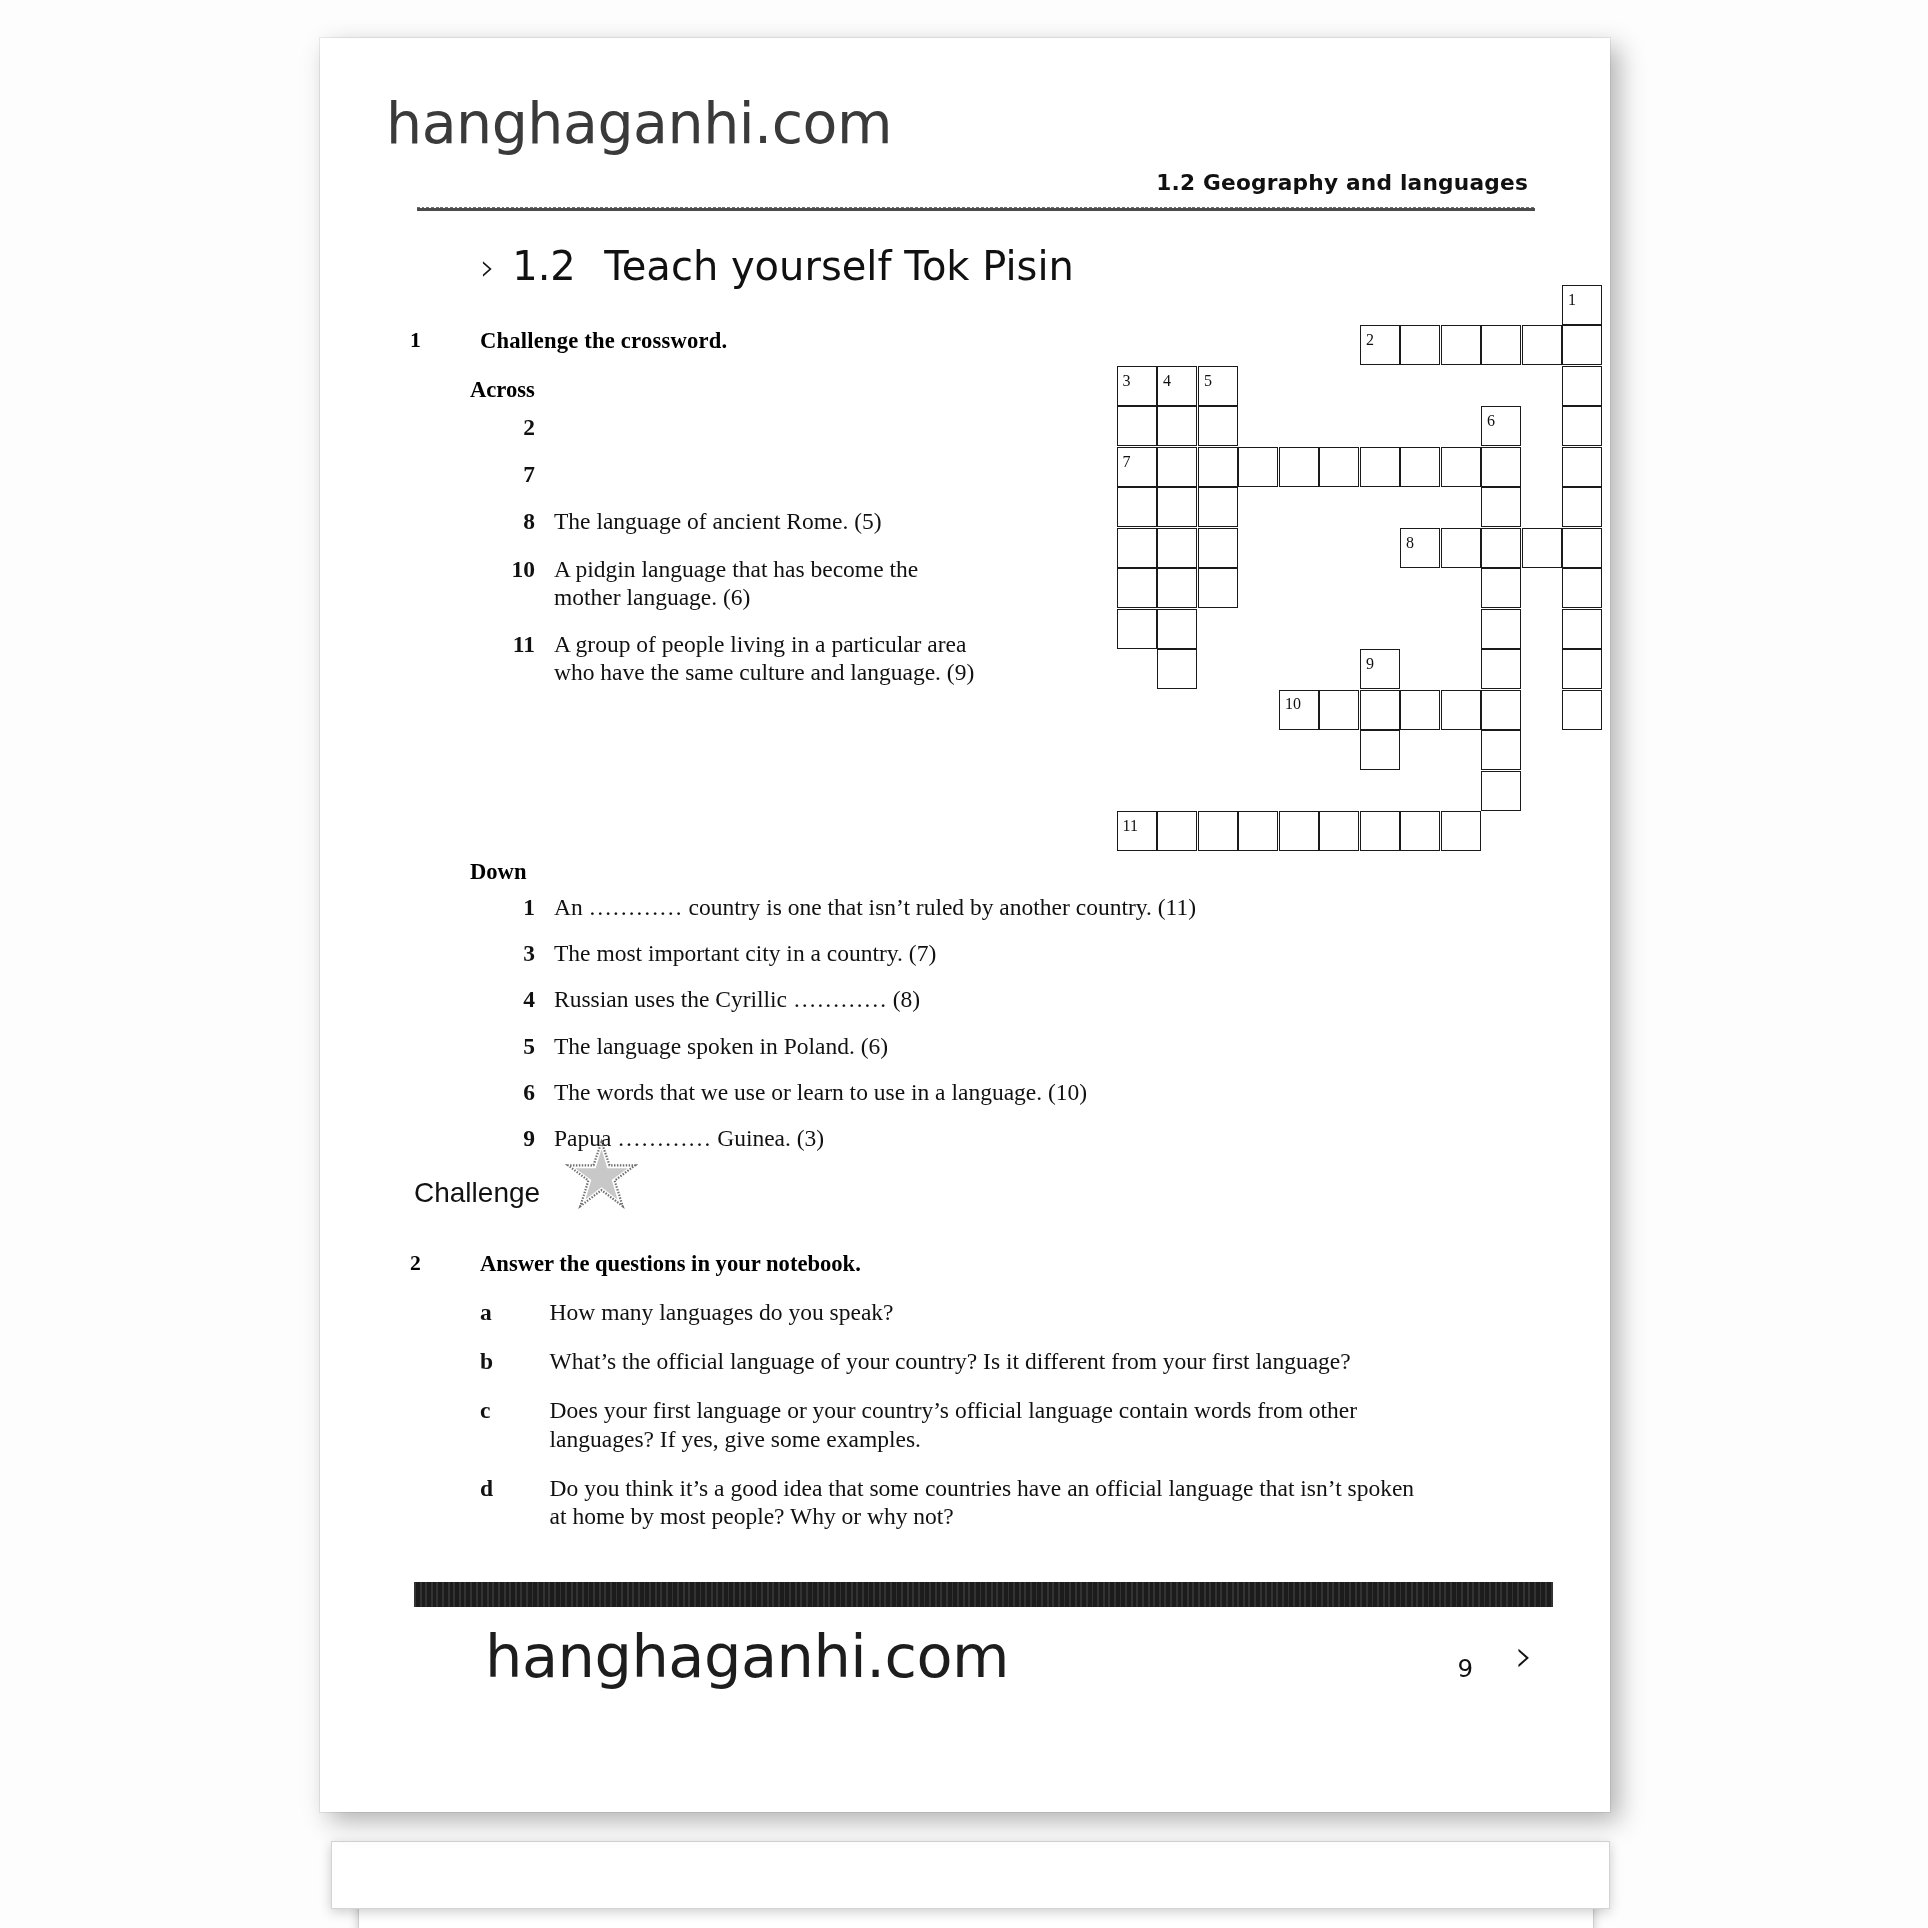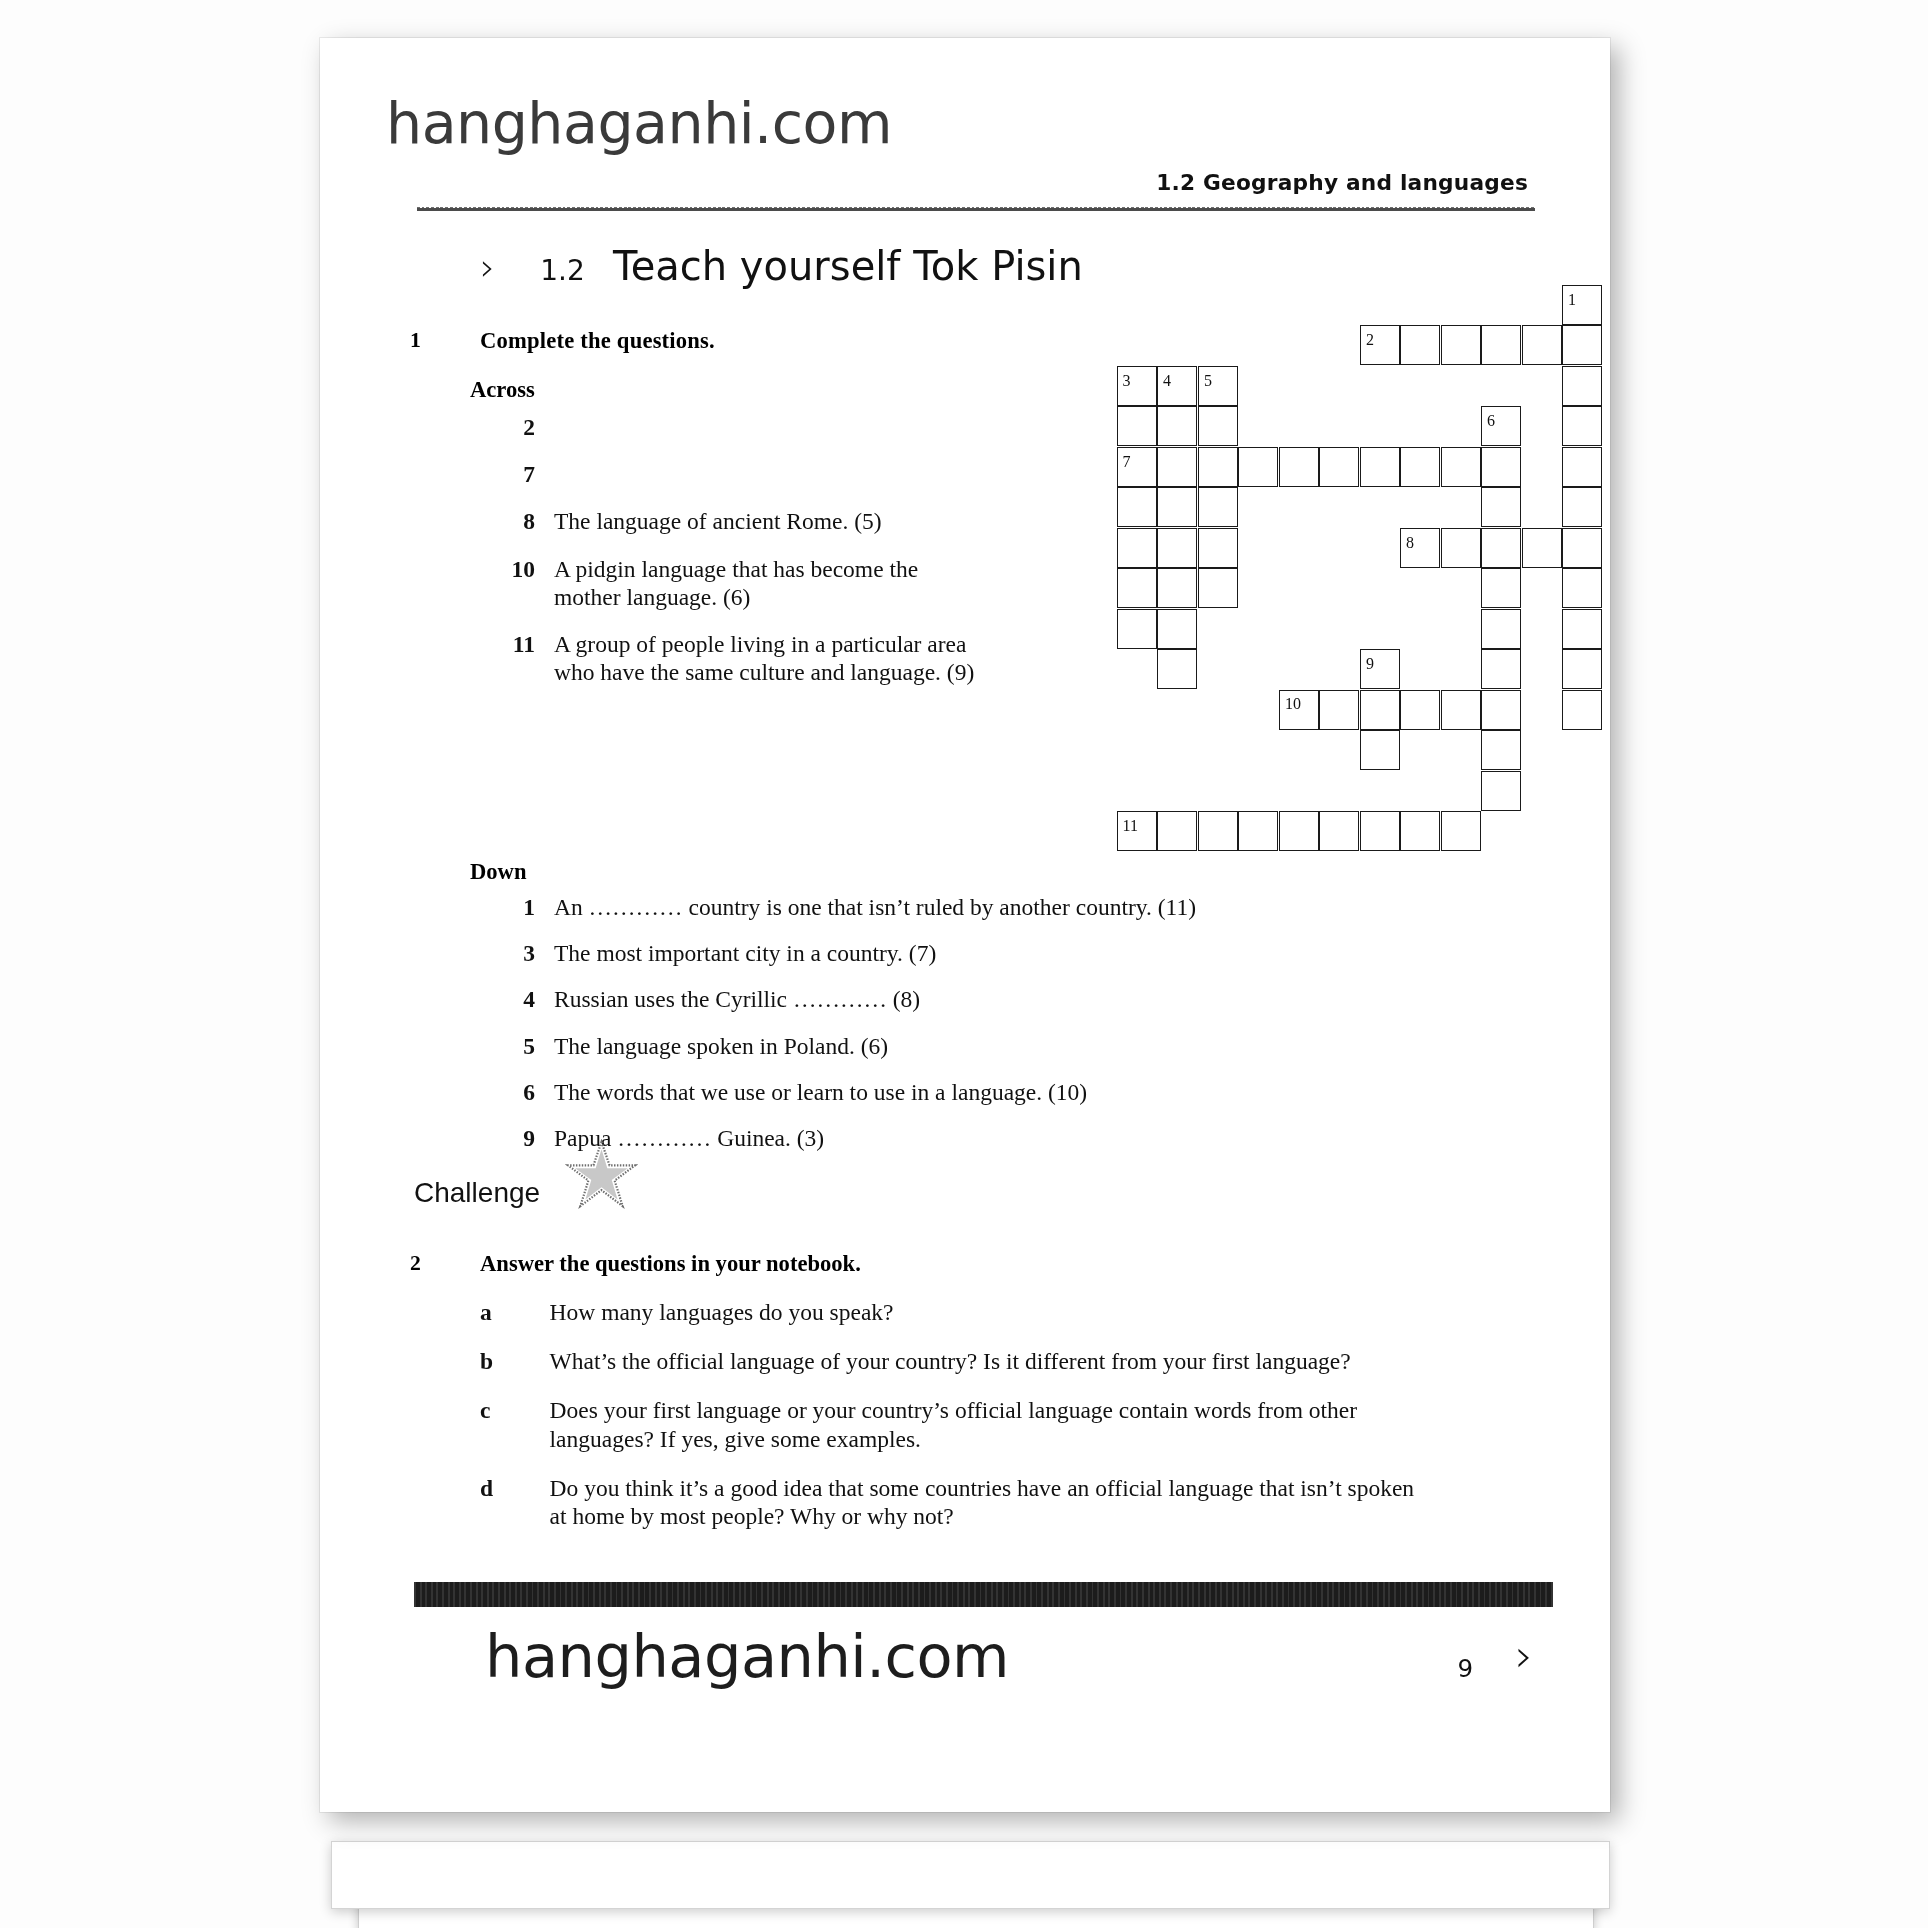--- a/index.html
+++ b/index.html
@@ -53,21 +53,21 @@
   }
 
   
   .title-row{
     position:absolute;left:49px;top:205px;
     display:flex;align-items:baseline;gap:17px;
     font-family:"DejaVu Sans", sans-serif;
     color:#111;
   }
   .title-chev{font-size:38px;font-weight:300;line-height:1;}
-  .title-num{font-size:28px;font-weight:400;margin-left:28px;}
+  .title-num{font-size:40px;font-weight:400;}
   .title-txt{font-size:40px;font-weight:400;margin-left:11.3px;}
 
   
   .ex1-num{
     position:absolute;left:-21px;top:290px;
     font-size:21.7px;font-weight:700;color:#000;
   }
   .ex1-head{
     position:absolute;left:49px;top:290px;
     font-size:22.6px;font-weight:700;color:#000;letter-spacing:0.2px;
@@ -171,21 +171,21 @@
       <div class="hdr-section">1.2  Geography and languages</div>
       <div class="hdr-rule"></div>
 
       <div class="title-row">
         <span class="title-chev">›</span>
         <span class="title-num">1.2</span>
         <span class="title-txt">Teach yourself Tok Pisin</span>
       </div>
 
       <div class="ex1-num">1</div>
-      <div class="ex1-head">Complete the questions.</div>
+      <div class="ex1-head">Challenge the crossword.</div>
 
       <div class="sec-label" id="across-label">Across</div>
       <div id="across-list">
           <div class="clue-rel">
             <span class="n">2</span>
           </div>
           <div class="clue-rel">
             <span class="n">7</span>
           </div>
           <div class="clue-rel">

